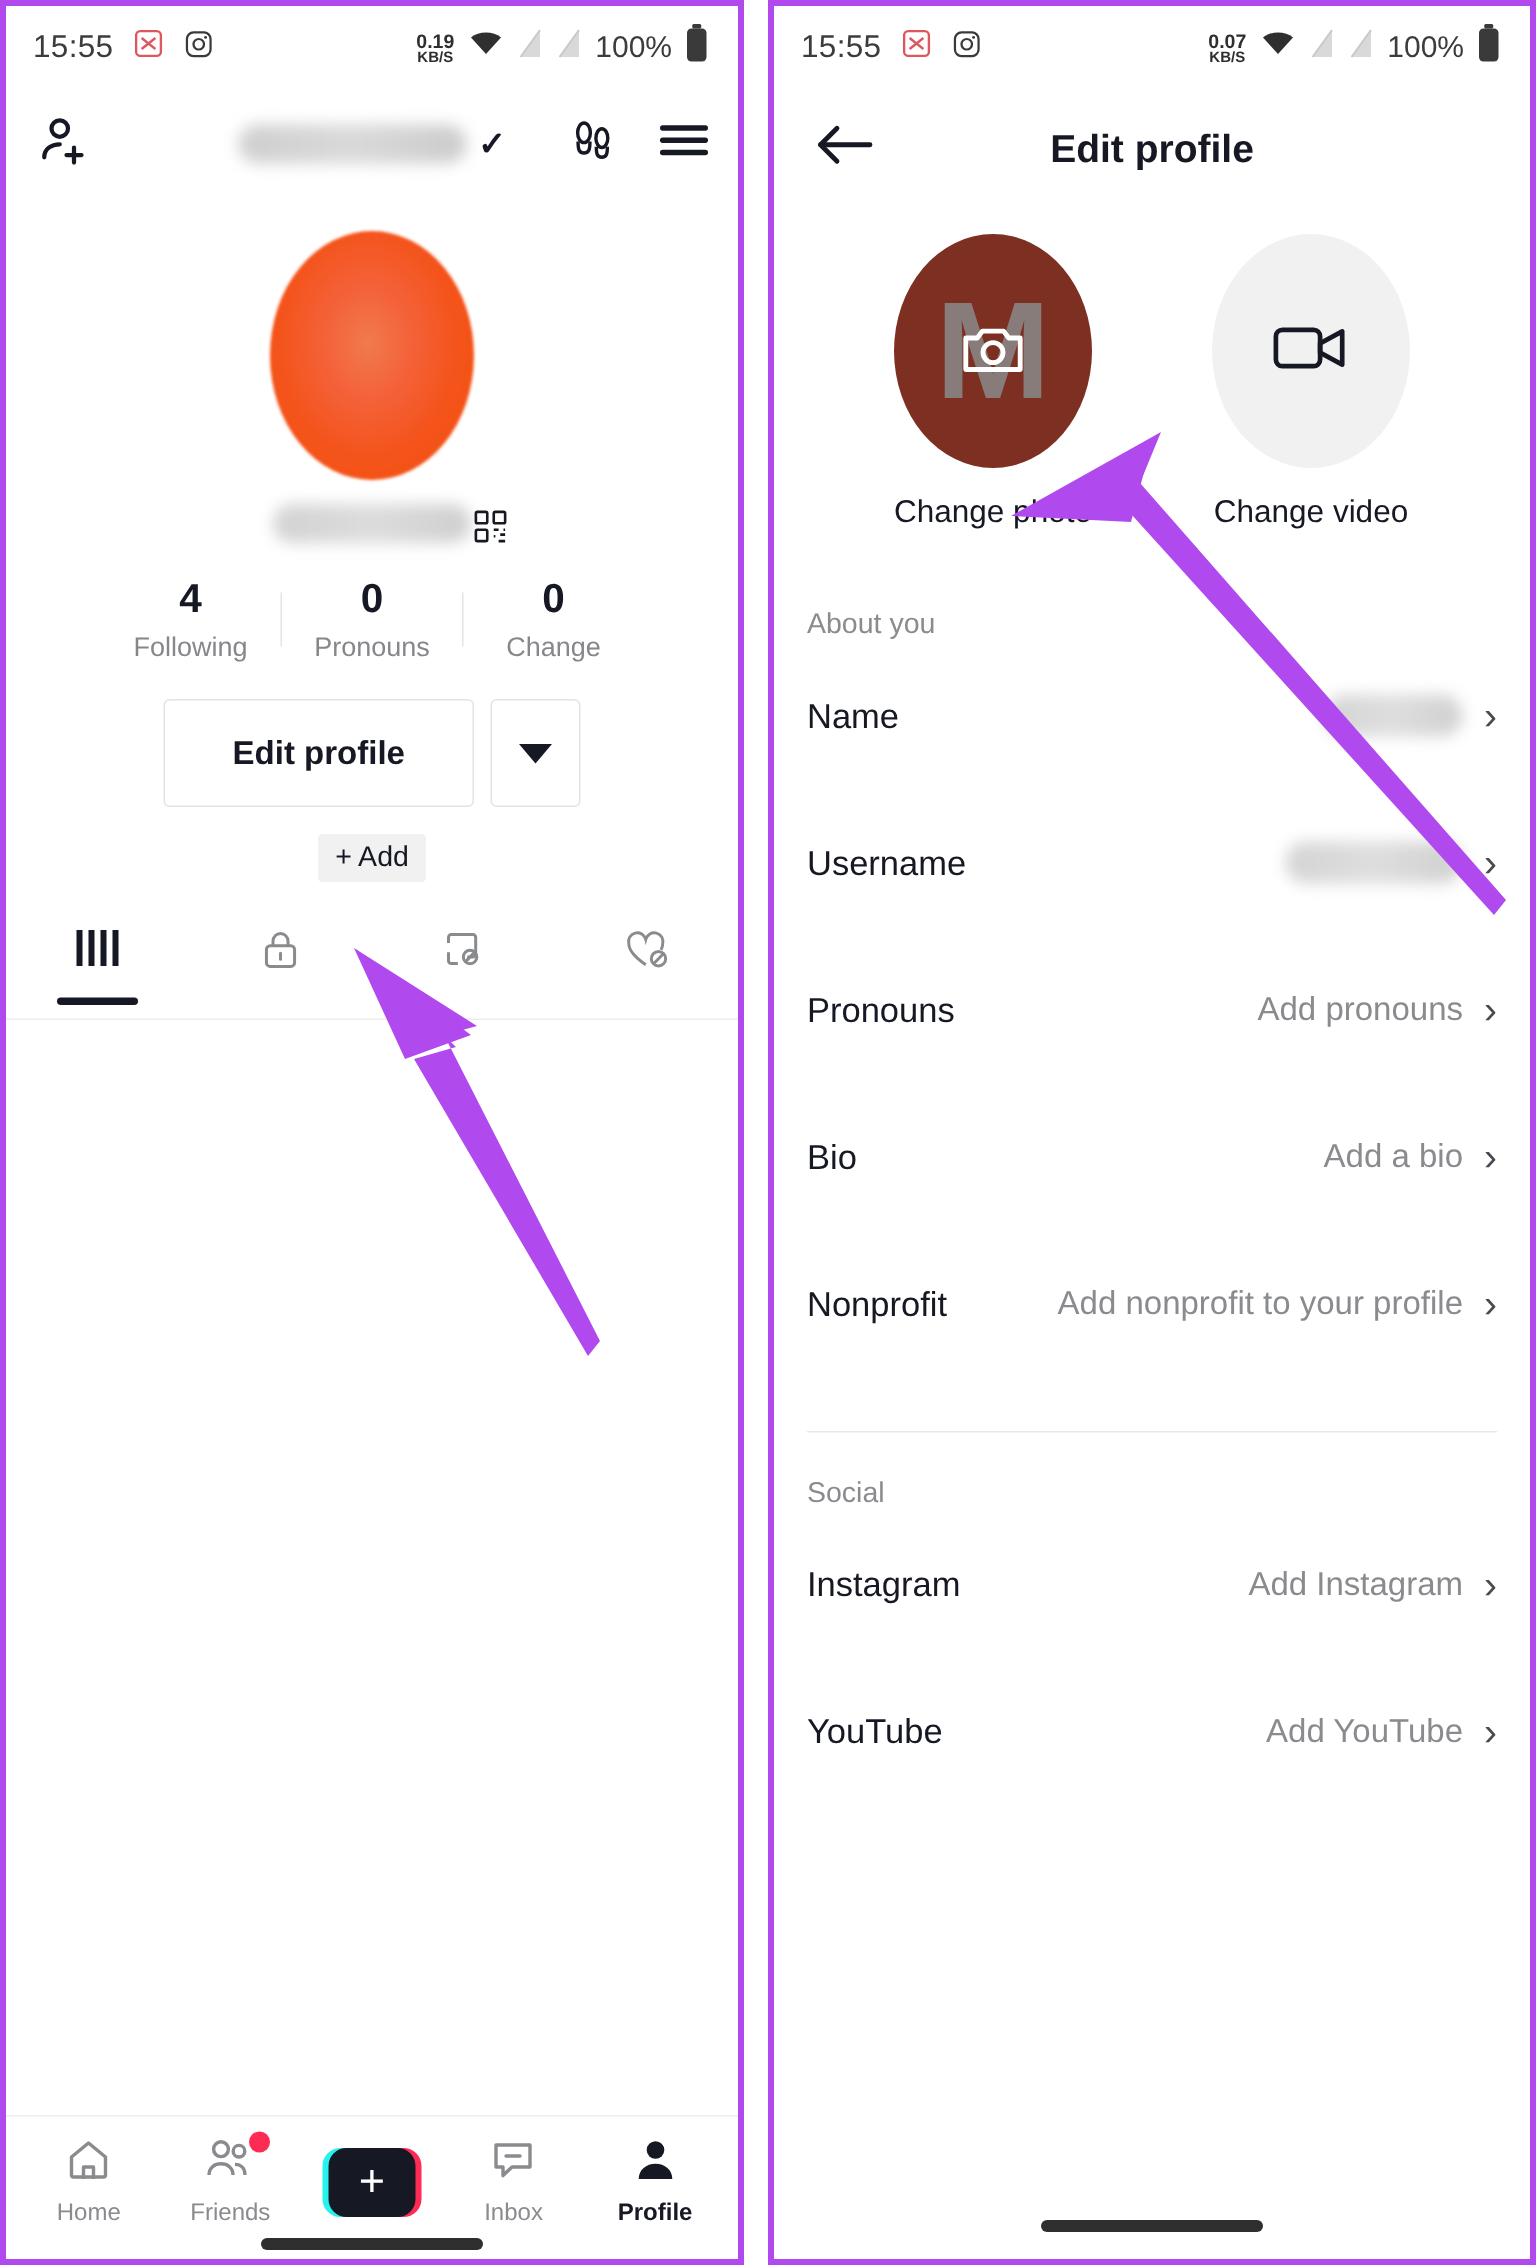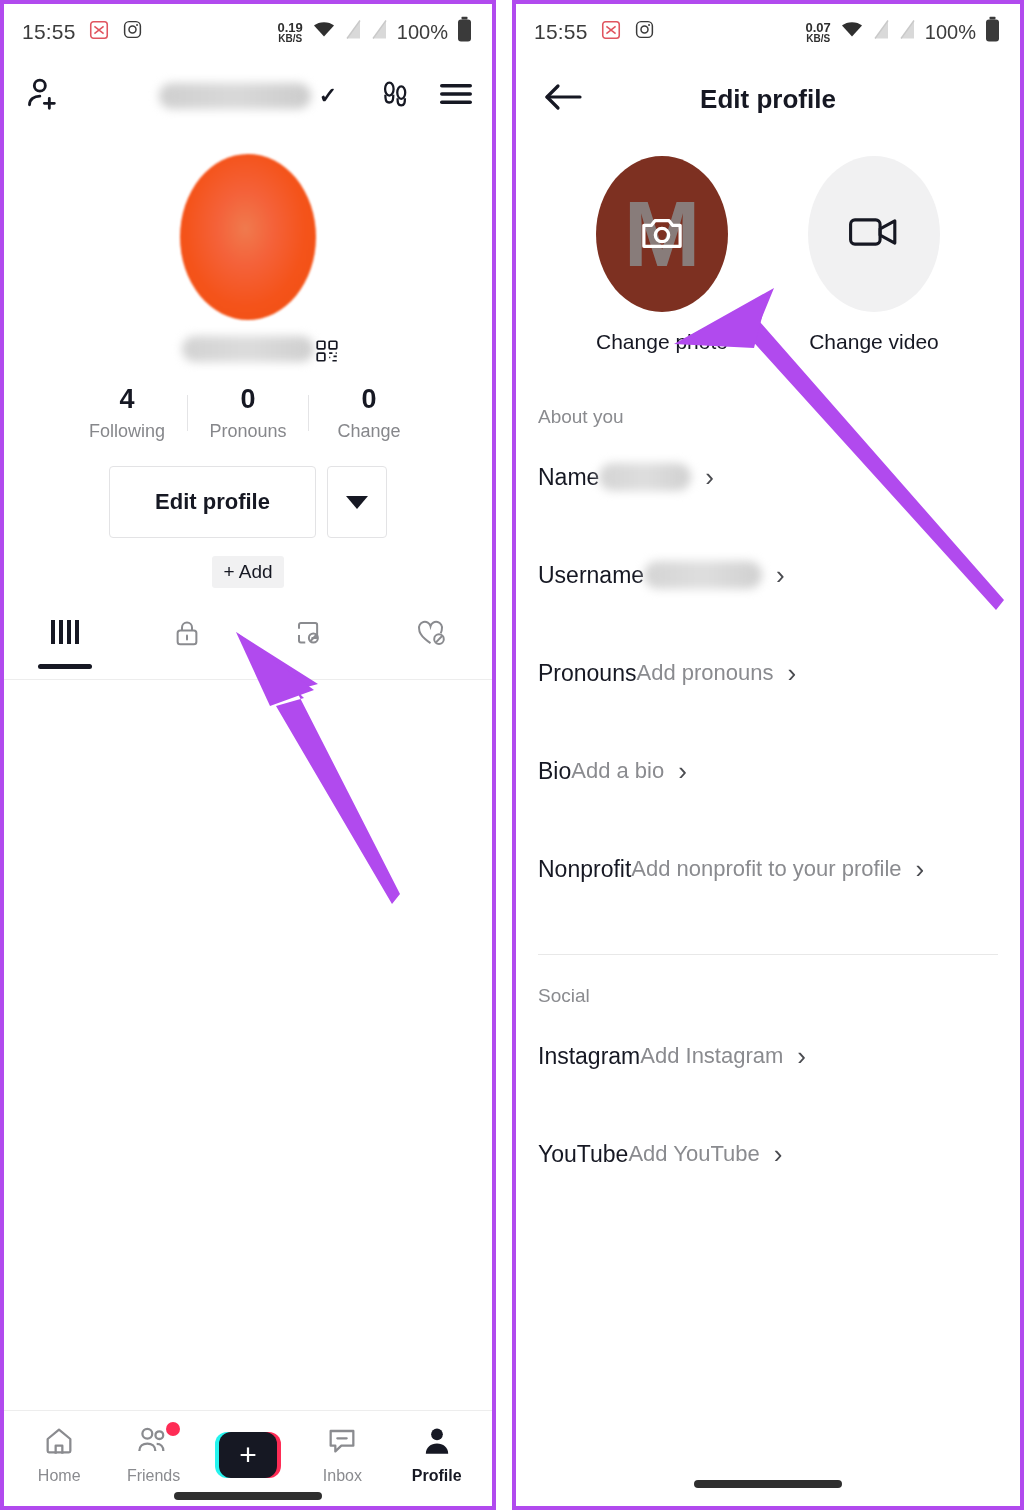--- a/index.html
+++ b/index.html
@@ -188,21 +188,21 @@
   .media-circle.photo .m-letter {
     position:absolute; font-size: 92px; font-weight:700; color:#8a8a8a; opacity:.85; line-height:1;
     left:50%; top:50%; transform:translate(-50%,-50%);
   }
   .media-circle.video { background:#f1f1f2; }
   .media-lab { margin-top: 18px; font-size: 21px; color:#161823; }
 
   .section-ttl { font-size: 19px; color:#8a8b8f; padding: 0 22px; }
   .row {
     height: 98px; padding: 0 22px;
-    display:flex; align-items:center; 
+    display:flex; align-items:center; justify-content:space-between;
   }
   .row .lk { font-size: 23px; color:#161823; }
   .row .rt { display:flex; align-items:center; gap: 14px; font-size: 22px; color:#8a8b8f; }
   .row .val-blur {
     display:inline-block; height: 28px; border-radius: 14px;
     background: linear-gradient(90deg,#d4d4d4,#dedede,#d0d0d0);
     filter: blur(5px);
   }
   .chev { font-size: 26px; color:#4a4b50; line-height:1; }
   .url-row { height: 86px; padding: 0 22px; display:flex; align-items:center; justify-content:flex-end; gap: 14px;}

